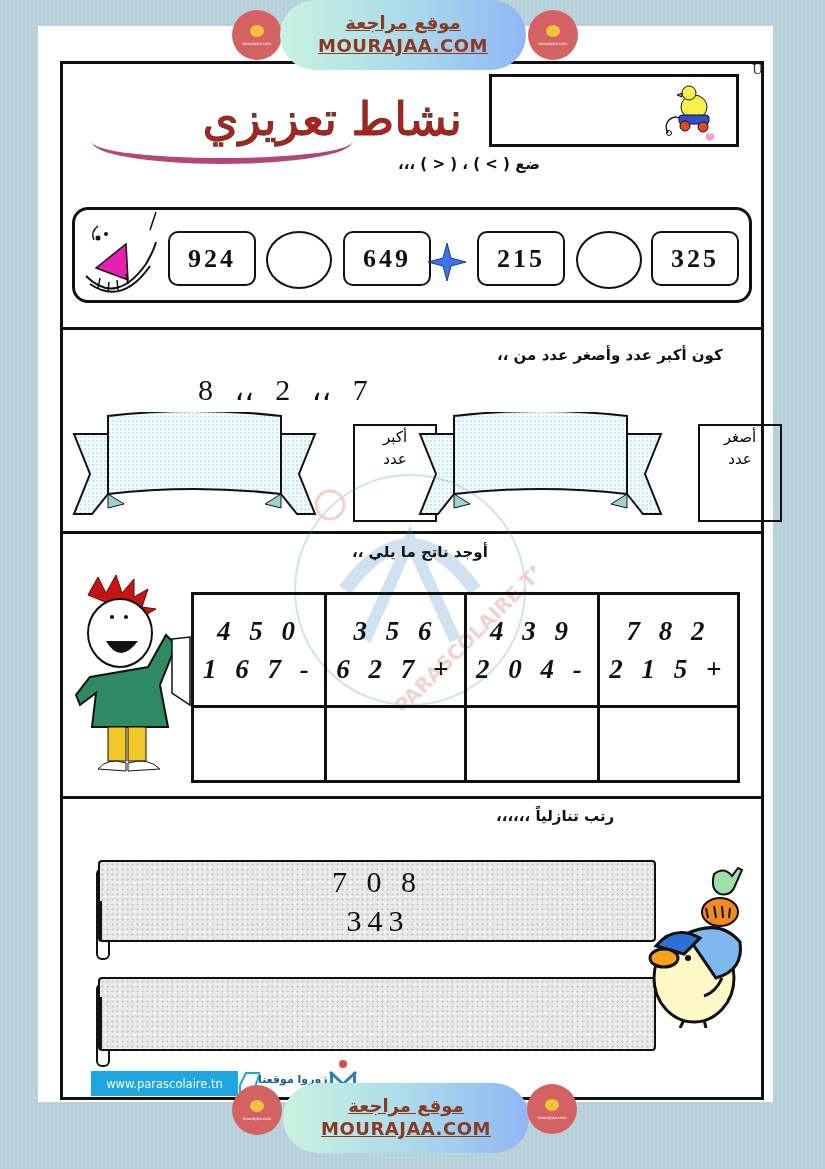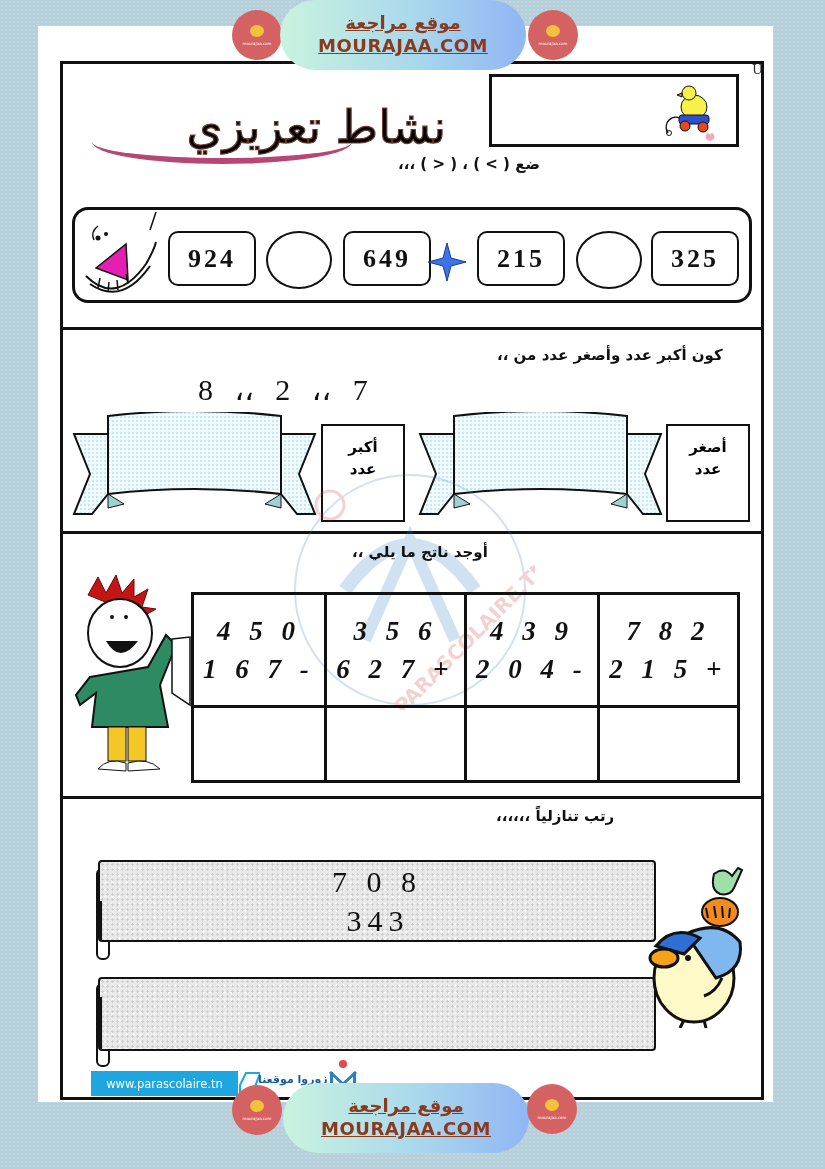--- a/index.html
+++ b/index.html
@@ -36,22 +36,22 @@
       background: #d46262; display: flex; flex-direction: column; align-items: center; justify-content: center;
     }
     .badge-circle .dot { width: 14px; height: 12px; border-radius: 50%; background: #f2c23a; margin-bottom: 4px; }
     .badge-circle .mini { font-size: 4px; color: #fff; }
 
     
     .title-art {
       position: absolute; left: 92px; top: 92px; width: 370px; height: 70px;
     }
     .title-text {
-      position: absolute; right: 16px; top: 0; font-size: 46px; color: #000000;
-      -webkit-text-stroke: 1.2px #6b3a2a; font-family: "DejaVu Serif", serif; direction: rtl; margin-top: 8px;
+      position: absolute; right: 0; top: 0; font-size: 46px; color: #b91c1c;
+      -webkit-text-stroke: 1.2px #6b3a2a; font-family: "DejaVu Serif", serif; direction: rtl;
     }
     .swoosh {
       position: absolute; left: 0; top: 44px; width: 260px; height: 22px;
       border-radius: 0 0 130px 130px / 0 0 22px 22px; border-bottom: 6px solid #b54675;
     }
     .name-box {
       position: absolute; left: 489px; top: 74px; width: 250px; height: 73px;
       border: 3px solid #111; box-sizing: border-box; background: #fff;
     }
     .instruction {
@@ -76,22 +76,22 @@
     .star4 { position: absolute; left: 428px; top: 243px; width: 38px; height: 38px; }
 
     
     .digits {
       position: absolute; left: 198px; top: 372px; font-family: "Liberation Serif", serif; font-size: 30px; color: #111;
       word-spacing: 14px;
     }
     .ribbon { position: absolute; width: 245px; height: 110px; }
     .label-box {
       position: absolute; top: 424px; width: 84px; height: 98px; border: 2px solid #111; box-sizing: border-box;
-      display: flex; align-items: flex-start; justify-content: center; padding-top: 10px;
-      font-weight: bold; font-size: 15px; text-align: center; line-height: 22px; direction: rtl;
+      display: flex; align-items: flex-start; justify-content: center; padding-top: 0;
+      font-weight: normal; font-size: 15px; text-align: center; line-height: 22px; direction: rtl; margin-left: 32px;
     }
 
     
     .watermark { position: absolute; left: 285px; top: 470px; width: 250px; height: 240px; opacity: 0.22; }
 
     
     .ops-table {
       position: absolute; left: 191px; top: 592px; width: 549px; height: 184px;
       border-collapse: collapse;
     }

